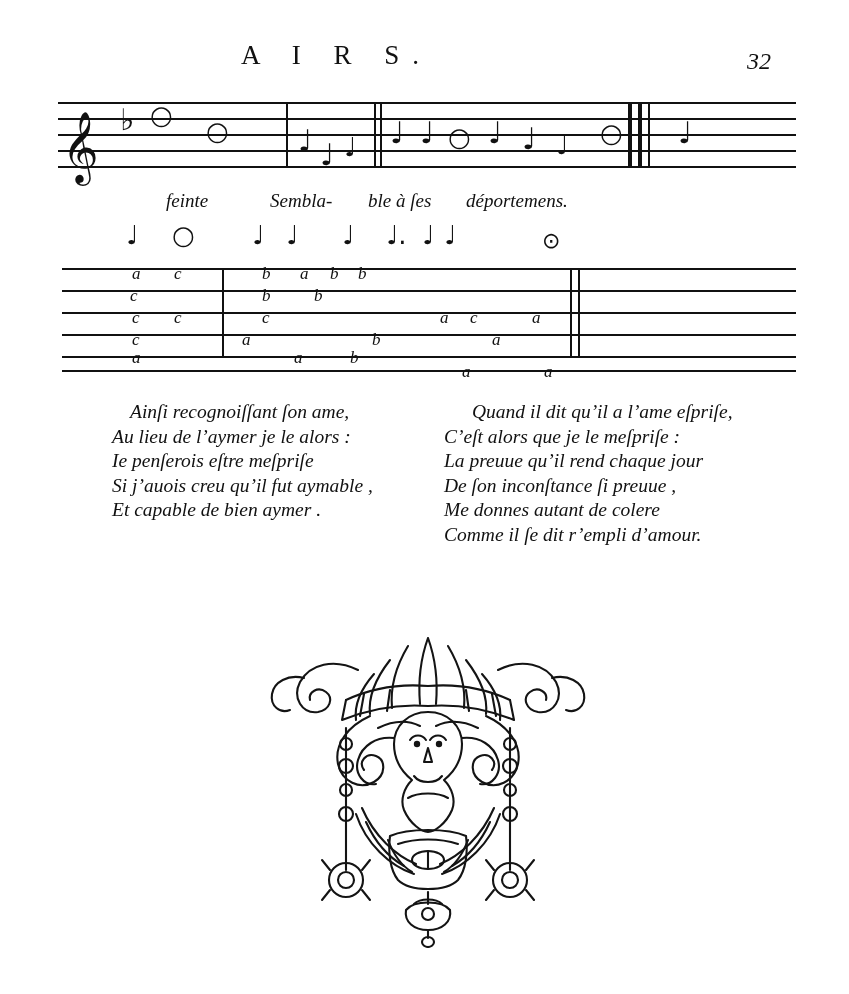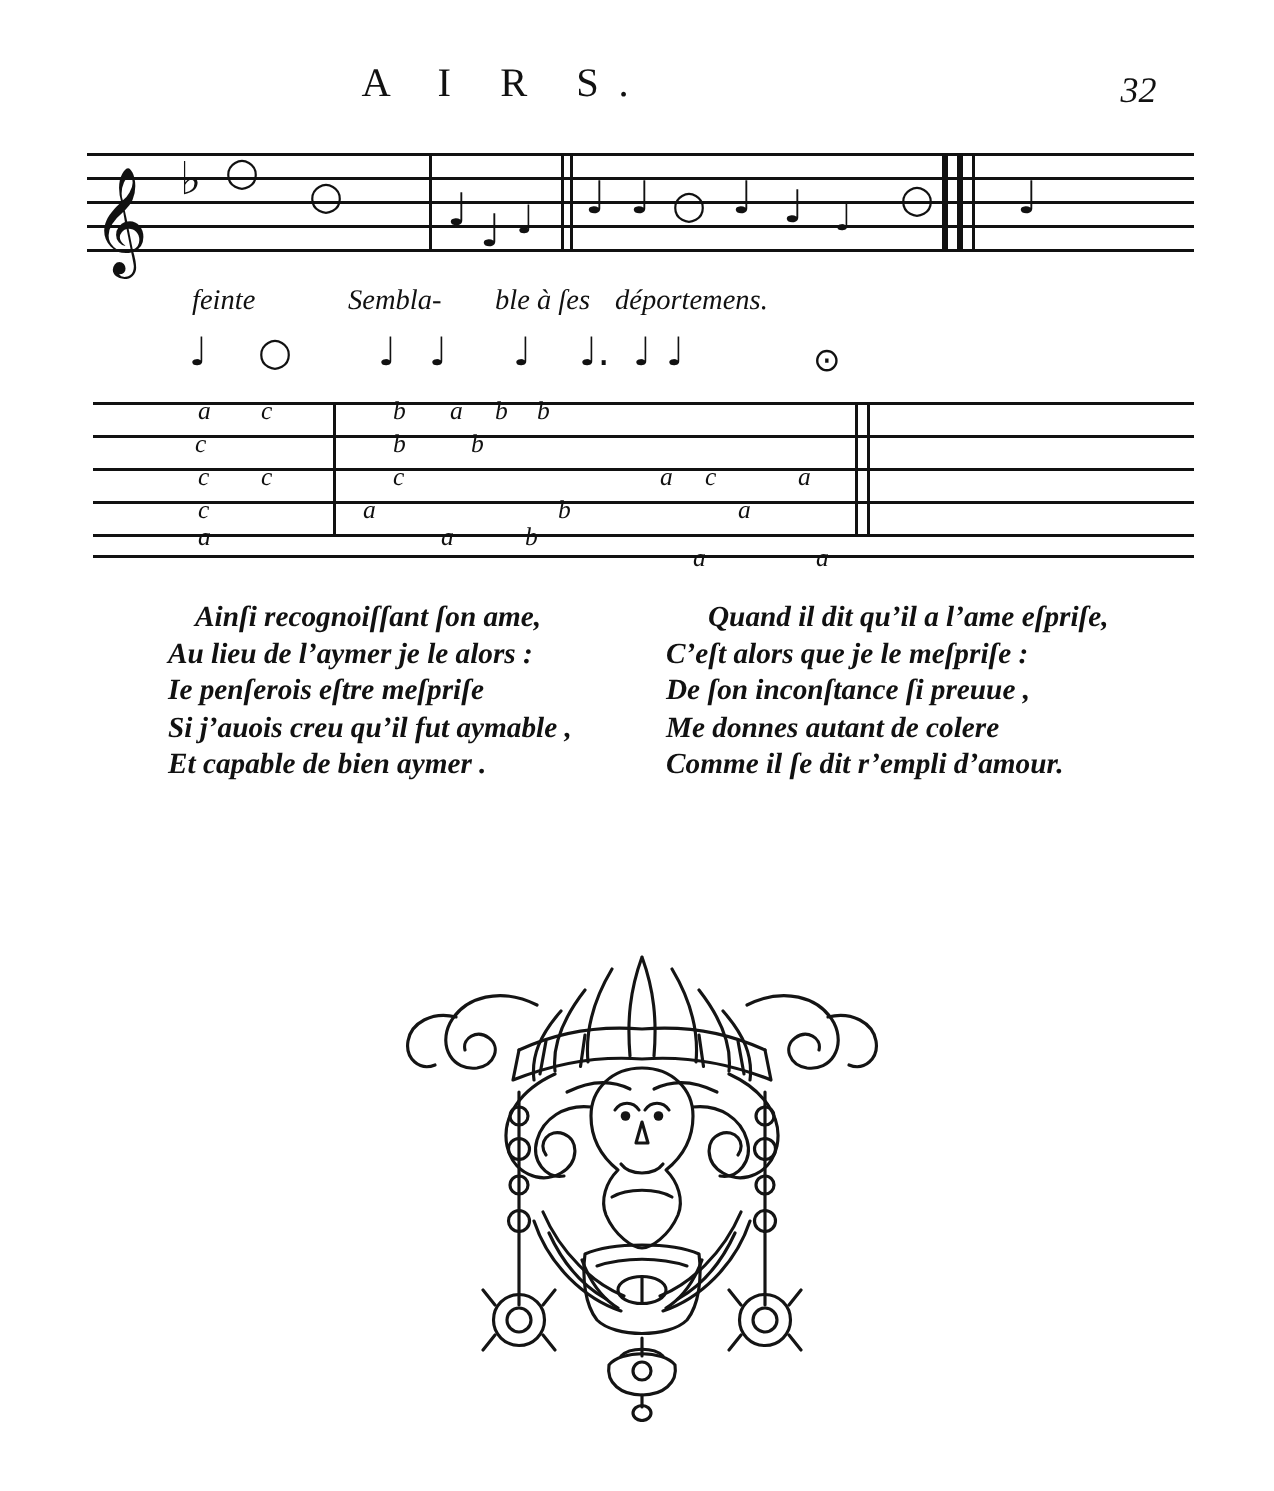--- a/index.html
+++ b/index.html
@@ -105,21 +105,21 @@
   .lyric-row {
     position: absolute;
     left: 110px;
     top: 190px;
     width: 520px;
     font-family: "Liberation Serif", serif;
     font-style: italic;
     font-size: 19px;
     color: #111;
   }
-  .lyric-row span { position: absolute; white-space: nowrap; }
+  .lyric-row span { position: absolute; white-space: nowrap; margin-left: 38px; }
 
   
   .bass-row {
     position: absolute;
     left: 110px;
     top: 222px;
     width: 520px;
     height: 34px;
   }
   .bass-row .note { font-size: 26px; }
@@ -170,21 +170,20 @@
     height: 90px;
   }
 
   
   .verses {
     position: absolute;
     top: 400px;
     left: 0;
     width: 693px;
     height: 170px;
-    font-weight: bold;
   }
   .verse-col {
     position: absolute;
     font-family: "Liberation Serif", serif;
     font-style: italic;
     font-size: 19.5px;
     line-height: 24.5px;
     color: #111;
     white-space: nowrap;
   }
@@ -241,21 +240,21 @@
         <div class="barline tall thick" style="left: 570px;"></div>
         <div class="barline tall thick" style="left: 580px;"></div>
         <div class="barline tall" style="left: 590px;"></div>
       </div>
   </div>
 
   <div class="lyric-row">
     <span style="left:18px">feinte</span>
     <span style="left:122px">Sembla-</span>
     <span style="left:220px">ble à ſes</span>
-    <span style="left:300px">déportemens.</span>
+    <span style="left:318px">déportemens.</span>
   </div>
 
   <div class="bass-row" id="bass-row">
       <div class="note" style="left: 16px; top: 0px;">♩</div>
       <div class="note" style="left: 62px; top: 0px;">○</div>
       <div class="note" style="left: 142px; top: 0px;">♩</div>
       <div class="note" style="left: 176px; top: 0px;">♩</div>
       <div class="note" style="left: 232px; top: 0px;">♩</div>
       <div class="note" style="left: 276px; top: 0px;">♩.</div>
       <div class="note" style="left: 312px; top: 0px;">♩</div>
@@ -307,20 +306,21 @@
     <div class="verse-col left">
       <span class="vline">Ainſi recognoiſſant ſon ame,</span>
       <span class="vline">Au lieu de l’aymer je le alors :</span>
       <span class="vline">Ie penſerois eſtre meſpriſe</span>
       <span class="vline">Si j’auois creu qu’il fut aymable ,</span>
       <span class="vline">Et capable de bien aymer .</span>
     </div>
     <div class="verse-col right">
       <span class="vline">Quand il dit qu’il a l’ame eſpriſe,</span>
       <span class="vline">C’eſt alors que je le meſpriſe :</span>
+      <span class="vline">La preuue qu’il rend chaque jour</span>
       <span class="vline">De ſon inconſtance ſi preuue ,</span>
       <span class="vline">Me donnes autant de colere</span>
       <span class="vline">Comme il ſe dit r’empli d’amour.</span>
     </div>
   </div>
 
   <div class="ornament">
     <svg viewBox="0 0 380 340" width="380" height="340" aria-hidden="true">
       <g fill="none" stroke="#141414" stroke-width="2.1" stroke-linecap="round" stroke-linejoin="round">
 

